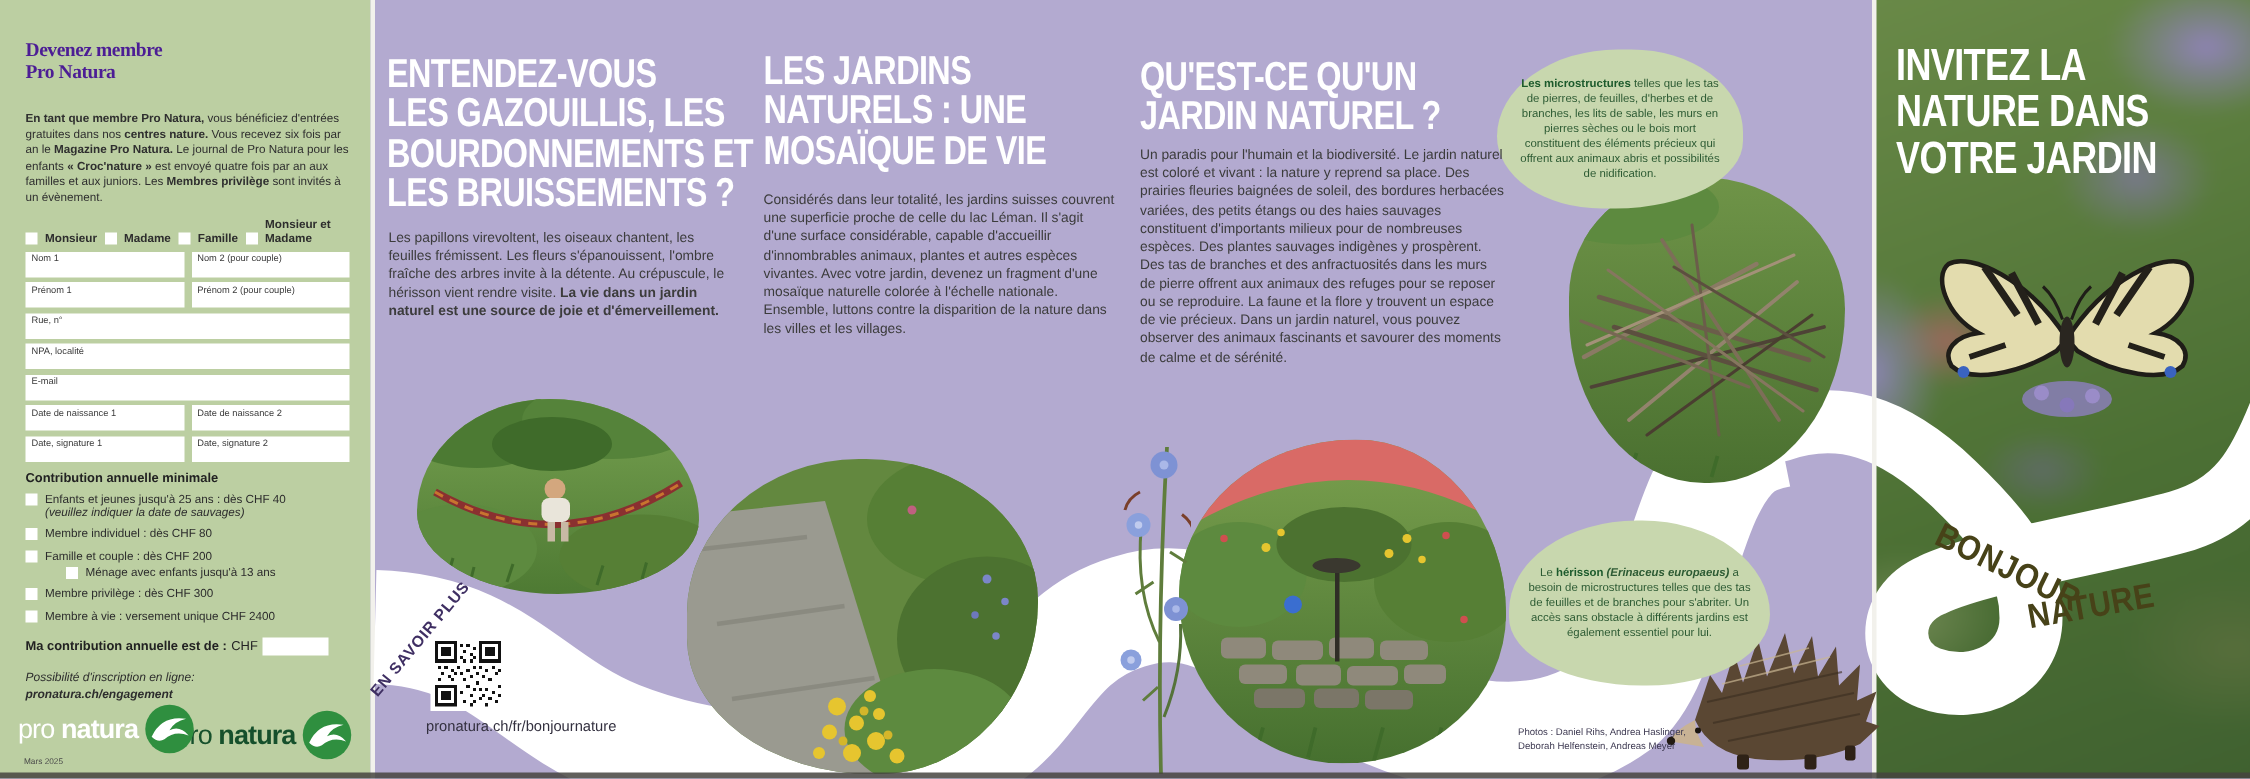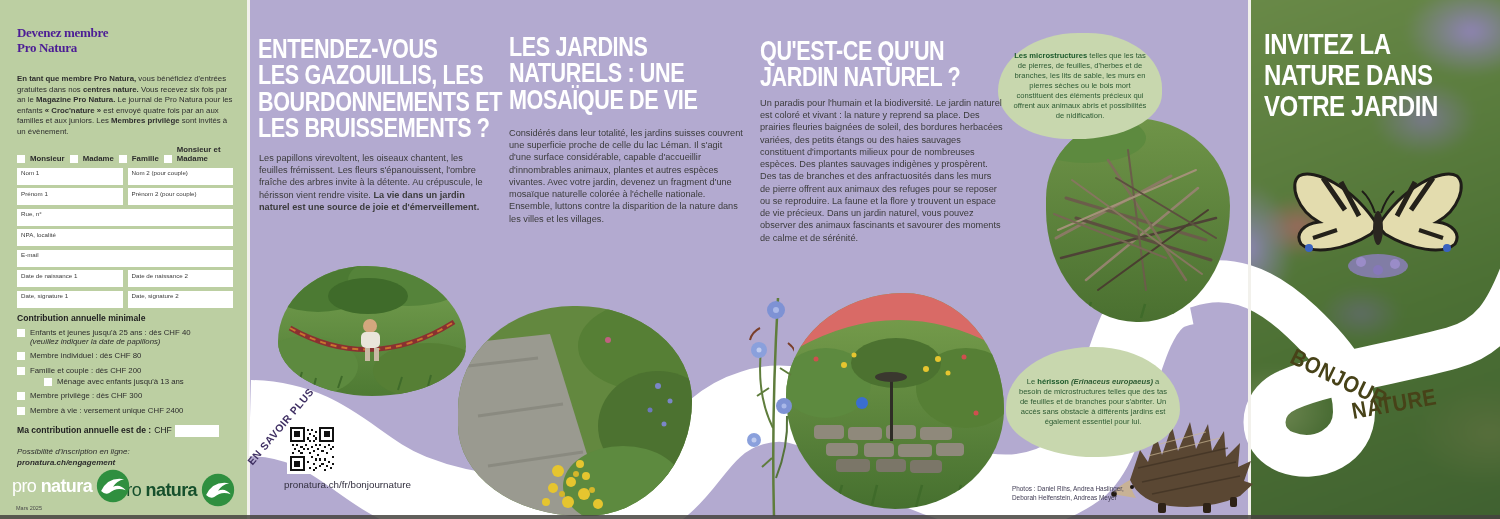--- a/index.html
+++ b/index.html
@@ -131,21 +131,21 @@
         <div class="field">Date de naissance 2</div>
         <div class="field">Date, signature 1</div>
         <div class="field">Date, signature 2</div>
       </div>
 
       <div class="contrib-h">Contribution annuelle minimale</div>
 
       <div class="opt">
         <span class="cb"></span>
         <span><span>Enfants et jeunes jusqu'à 25 ans : dès CHF 40</span><br>
-        <span class="opt-note">(veuillez indiquer la date de papillons)</span></span>
+        <span class="opt-note">(veuillez indiquer la date de sauvages)</span></span>
       </div>
       <div class="opt">
         <span class="cb"></span>
         <span>Membre individuel : dès CHF 80</span>
       </div>
       <div class="opt">
         <span class="cb"></span>
         <span><span>Famille et couple : dès CHF 200</span>
           <span class="opt-sub">
             <span class="cb"></span>

